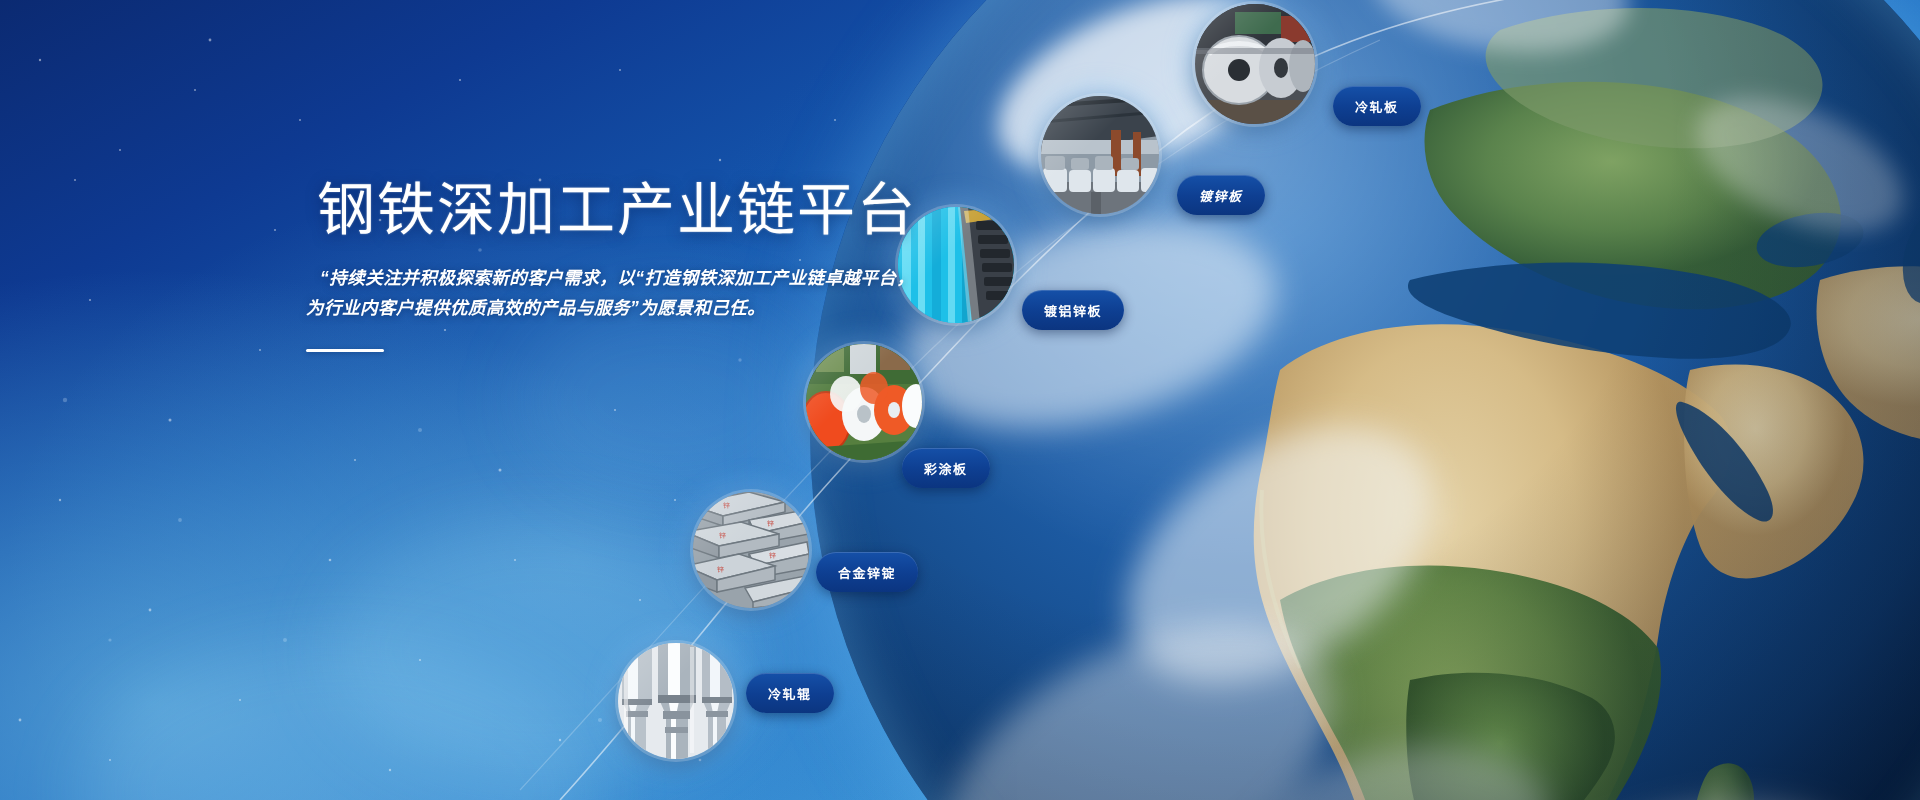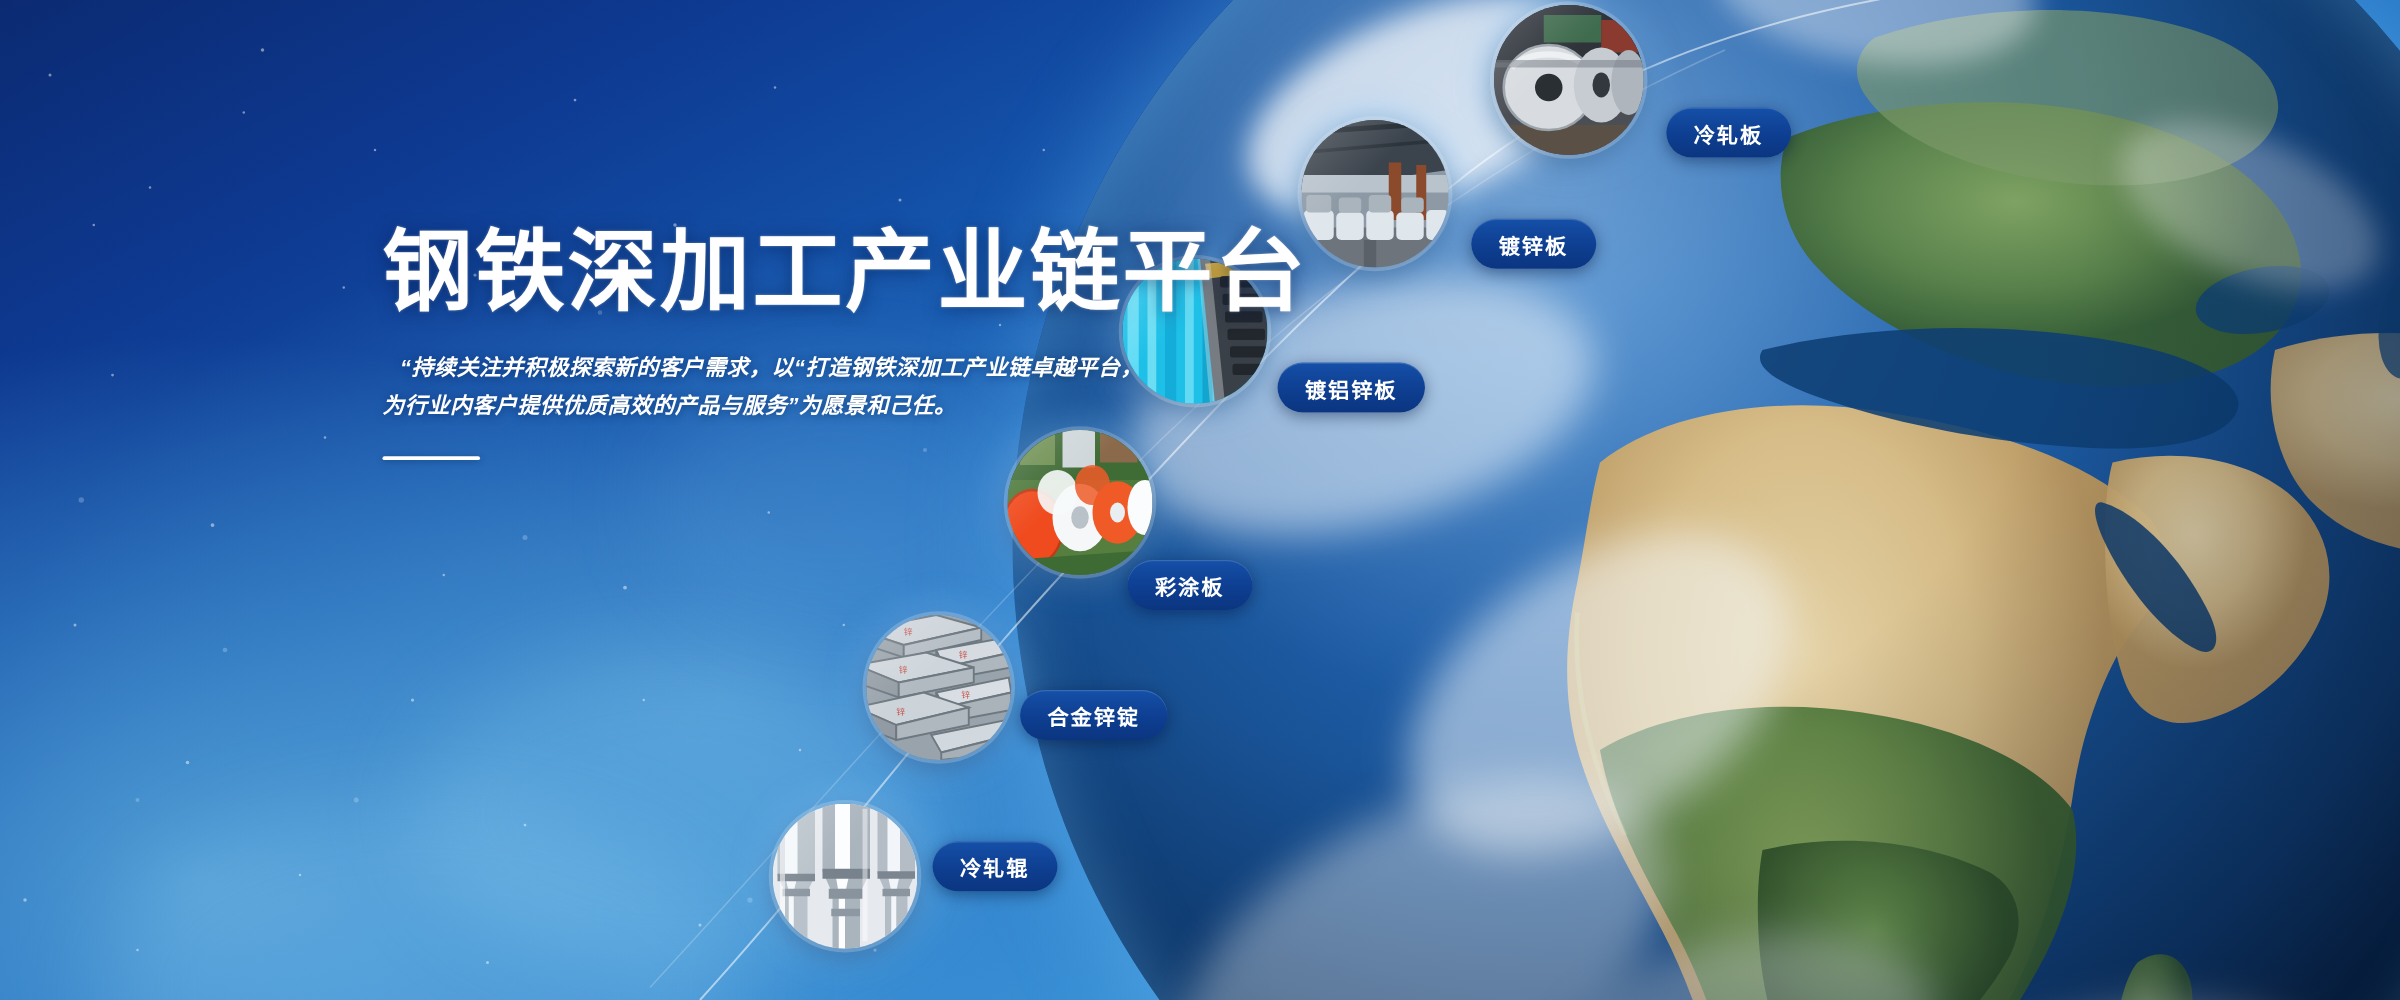--- a/index.html
+++ b/index.html
@@ -45,22 +45,22 @@
     position:absolute; inset:0; border-radius:50%;
     box-shadow:inset 0 0 48px 10px rgba(120,200,255,.26);
   }
   .land { position:absolute; pointer-events:none; }
   .cloud { position:absolute; border-radius:50%; background:rgba(255,255,255,.72); filter:blur(11px); }
   .cloud.soft { background:rgba(245,252,255,.52); filter:blur(16px); }
 
   
   .copy { position:absolute; left:306px; top:178px; width:640px; }
   .title {
-    font-size:72px; font-weight:bold; color:#ffffff; letter-spacing:2px; line-height:1.12;
-    text-shadow:0 2px 14px rgba(4,28,80,.55), 0 0 2px rgba(255,255,255,.5); white-space:nowrap;
+    font-size:58px; font-weight:normal; color:#ffffff; letter-spacing:2px; line-height:1.12;
+    text-shadow:0 2px 14px rgba(4,28,80,.55), 0 0 2px rgba(255,255,255,.5); white-space:nowrap;margin-left:11px;
   }
   .subtitle {
     margin-top:20px; font-size:17.5px; font-weight:bold; font-style:italic; color:#ffffff;
     line-height:1.72; letter-spacing:.5px; text-shadow:0 1px 7px rgba(6,32,84,.55);
   }
   .subtitle .l1 { margin-left:14px; display:block; }
   .subtitle .l2 { display:block; }
   .divider { margin-top:26px; width:78px; height:3px; background:#ffffff; border-radius:2px; box-shadow:0 1px 5px rgba(6,32,84,.4); }
 
   
@@ -74,21 +74,21 @@
   .photo .inner { position:absolute; inset:0; }
   .photo .sheen {
     position:absolute; inset:0; border-radius:50%;
     background:linear-gradient(135deg, rgba(255,255,255,.22) 0%, rgba(255,255,255,0) 42%);
     pointer-events:none;
   }
   .tag {
     position:absolute; display:flex; align-items:center; justify-content:center;
     height:40px; padding:0 22px; border-radius:20px; white-space:nowrap;
     background:linear-gradient(180deg, #1550a8 0%, #0e3f92 52%, #0b3580 100%);
-    color:#ffffff; font-size:17px; font-weight:bold; letter-spacing:1.5px;
+    color:#ffffff; font-size:13px; font-weight:bold; letter-spacing:1.5px;
     box-shadow:0 3px 12px rgba(3,20,60,.45), inset 0 1px 0 rgba(255,255,255,.16);
   }
 </style>
 </head>
 <body>
 
 <div id="stage">
 
   <div class="neb" style="left:330px;top:520px;width:420px;height:260px;background:rgba(160,225,250,.20);"></div>
   <div class="neb" style="left:80px;top:640px;width:520px;height:300px;background:rgba(175,230,252,.16);"></div>
@@ -290,21 +290,21 @@
         <g fill="#aab4bd">
           <rect x="4" y="60" width="20" height="14" rx="3"></rect>
           <rect x="30" y="62" width="18" height="12" rx="3"></rect>
           <rect x="54" y="60" width="18" height="14" rx="3"></rect>
           <rect x="80" y="62" width="18" height="12" rx="3"></rect>
         </g>
         <rect x="50" y="96" width="10" height="22" fill="#5b6168"></rect>
       </svg>
       <div class="sheen"></div>
     </div>
-    <div class="tag" style="left:1177px;top:175px;">
+    <div class="tag" style="left:1177px;top:175px;font-style:italic;">
       <span>镀锌板</span>
     </div>
   </div>
 
   <div class="node">
     <div class="photo" style="left:898px;top:207px;width:116px;height:116px;">
       <svg class="inner" viewBox="0 0 116 116" preserveAspectRatio="xMidYMid slice">
         <rect width="116" height="116" fill="#19b6e0"></rect>
         <g>
           <rect x="0" y="0" width="116" height="116" fill="#1ec0e8"></rect>

